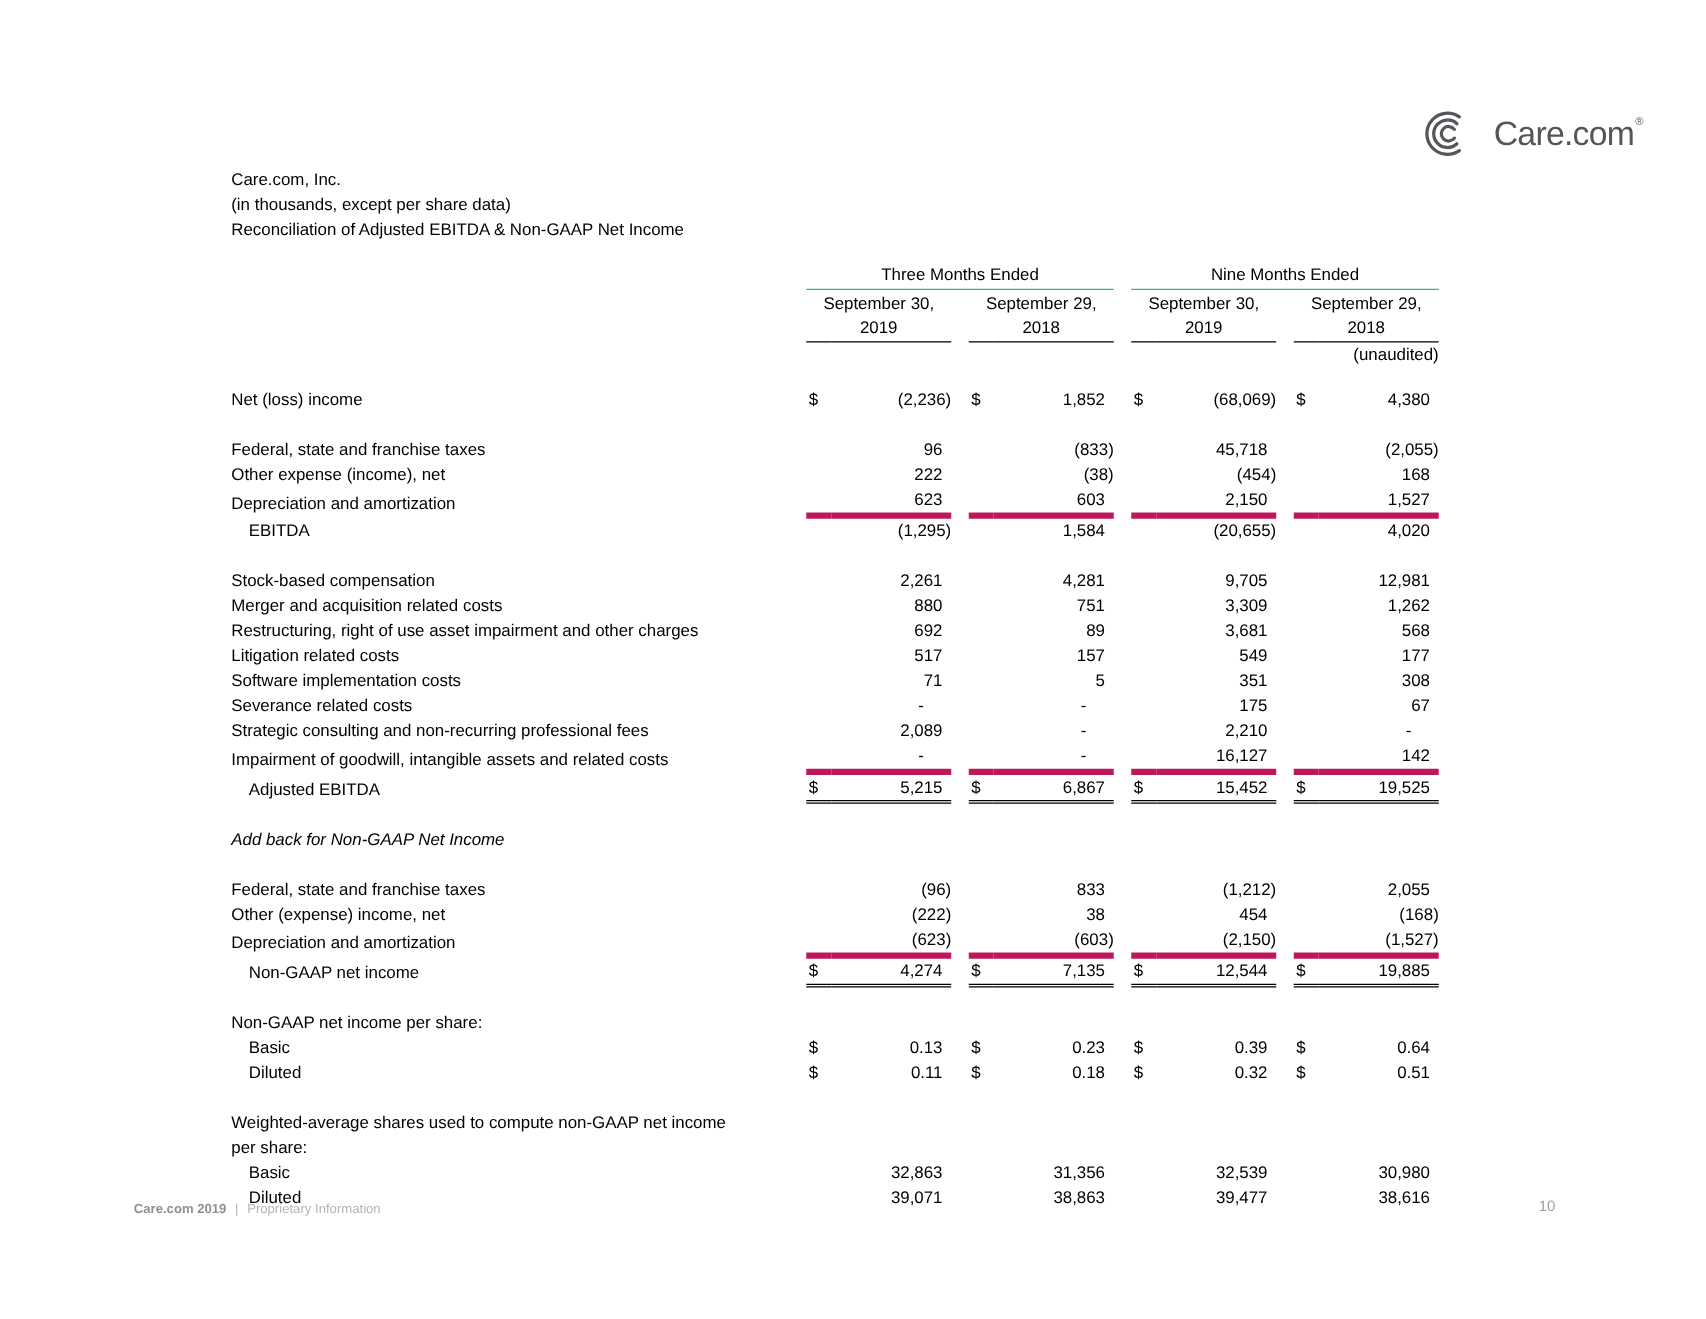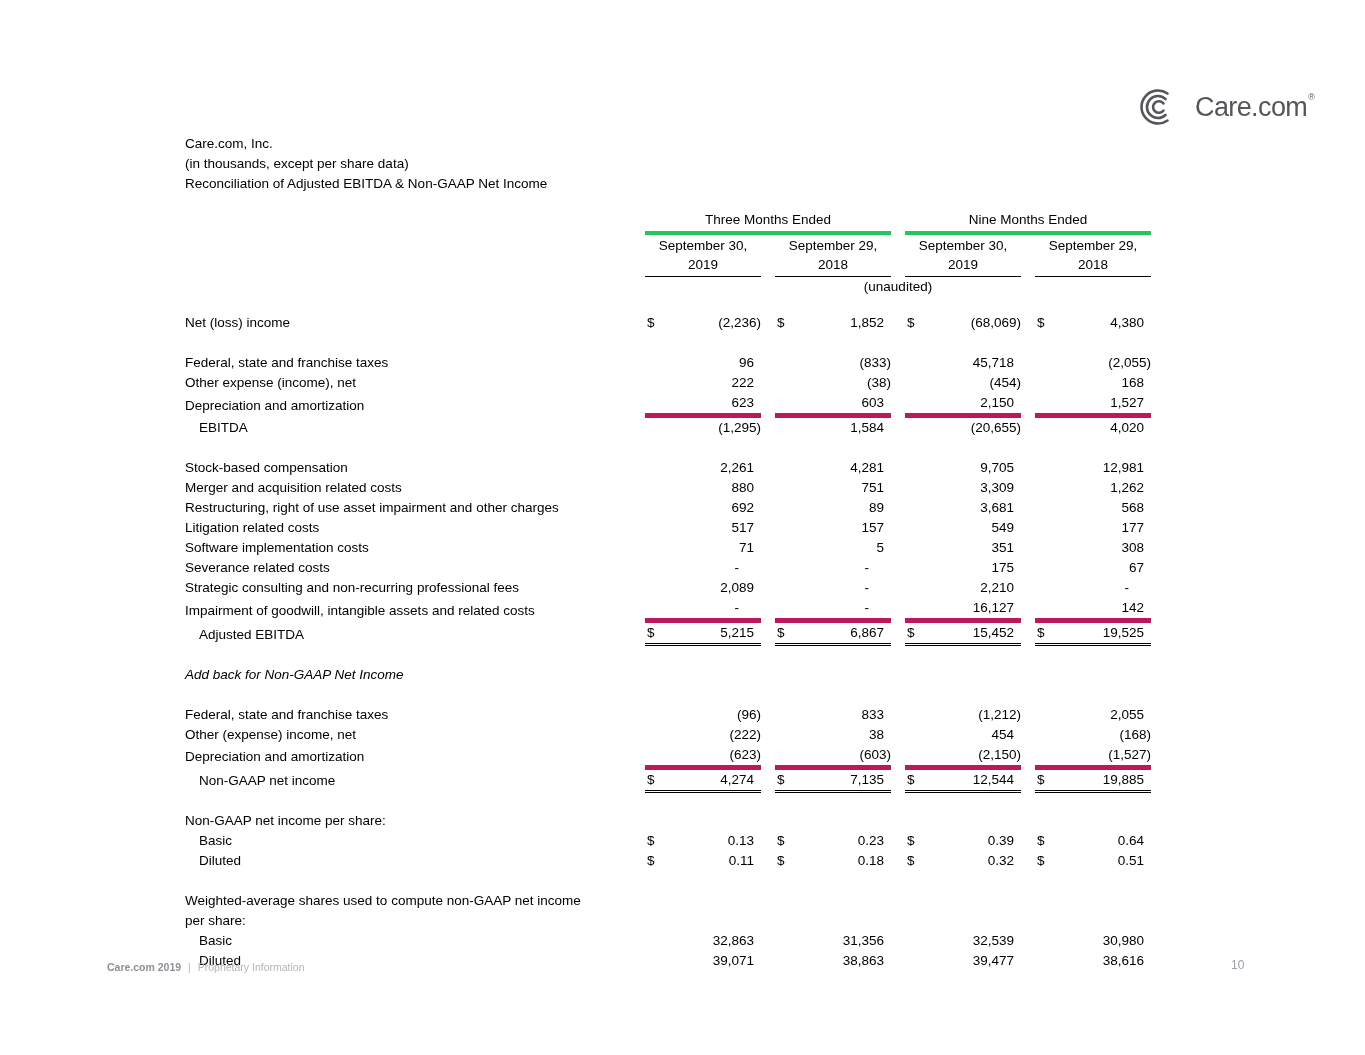--- a/index.html
+++ b/index.html
@@ -26,23 +26,23 @@
     font-size: 13.5px; line-height: 20px; height: 20px;
     padding: 0; vertical-align: bottom; white-space: nowrap; color: #000;
   }
   .fin td.lbl  { white-space: pre-line; text-align: left; }
   .fin td.ind  { padding-left: 14px; }
   .fin td.it   { font-style: italic; }
   .fin td.dol  { text-align: left; padding-left: 2px; }
   .fin td.val  { text-align: right; }
   .fin td.val.pos  { padding-right: 7px; }
   .fin td.val.dash { padding-right: 22px; }
-  .fin td.grp  { text-align: center; border-bottom: 4px solid #22c55e; padding-bottom: 1px; }
+  .fin td.grp  { text-align: center; border-bottom: 1px solid #22c55e; padding-bottom: 1px; }
   .fin td.dateh{ text-align: center; border-bottom: 1px solid #000; line-height: 19px; padding: 1px 0 2px; height: auto; }
-  .fin td.unaud{ text-align: center; }
+  .fin td.unaud{ text-align: right; }
   .fin td.u1   { border-bottom: 5px solid #be185d; }
   .fin td.u2   { border-bottom: 3px double #000; }
   .fin tr.spacer td    { height: 20px; }
   .fin tr.spacer-sm td { height: 16px; }
 
   
   .footer-left { position: absolute; left: 107px; top: 961px; font-size: 10.5px; color: #b2b5b8; }
   .footer-left .f-bold { font-weight: bold; color: #8d9094; text-align: right; }
   .footer-left .f-sep  { margin: 0 4px; color: #b2b5b8; }
   .footer-page { position: absolute; left: 1231px; top: 958px; font-size: 12px; color: #9aa0a5; }

